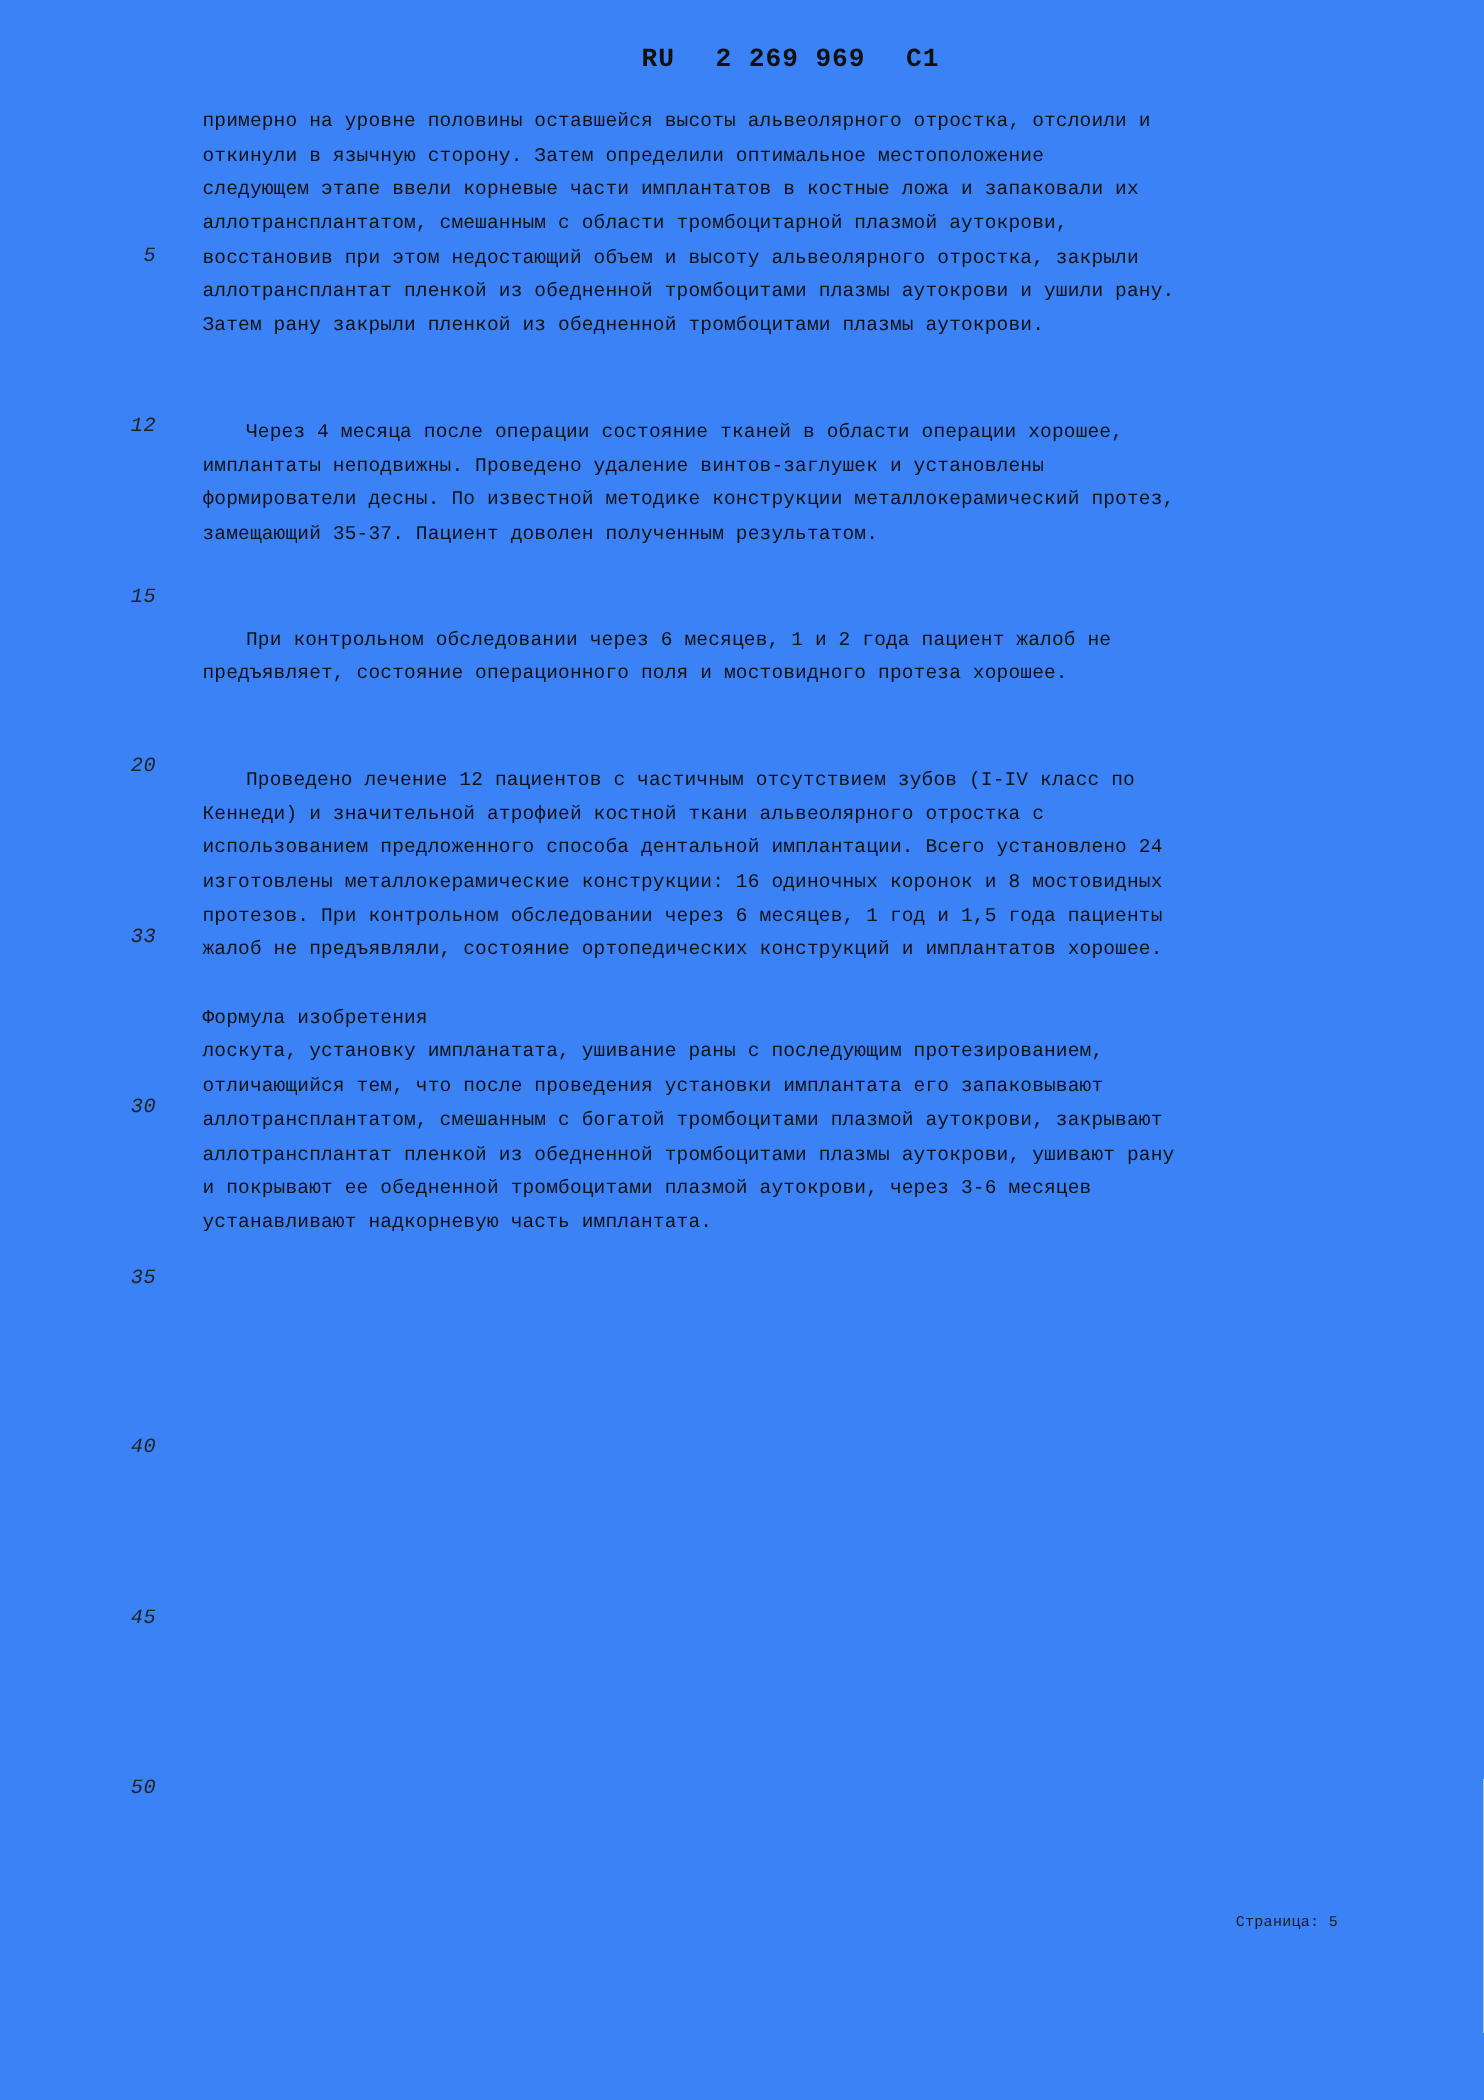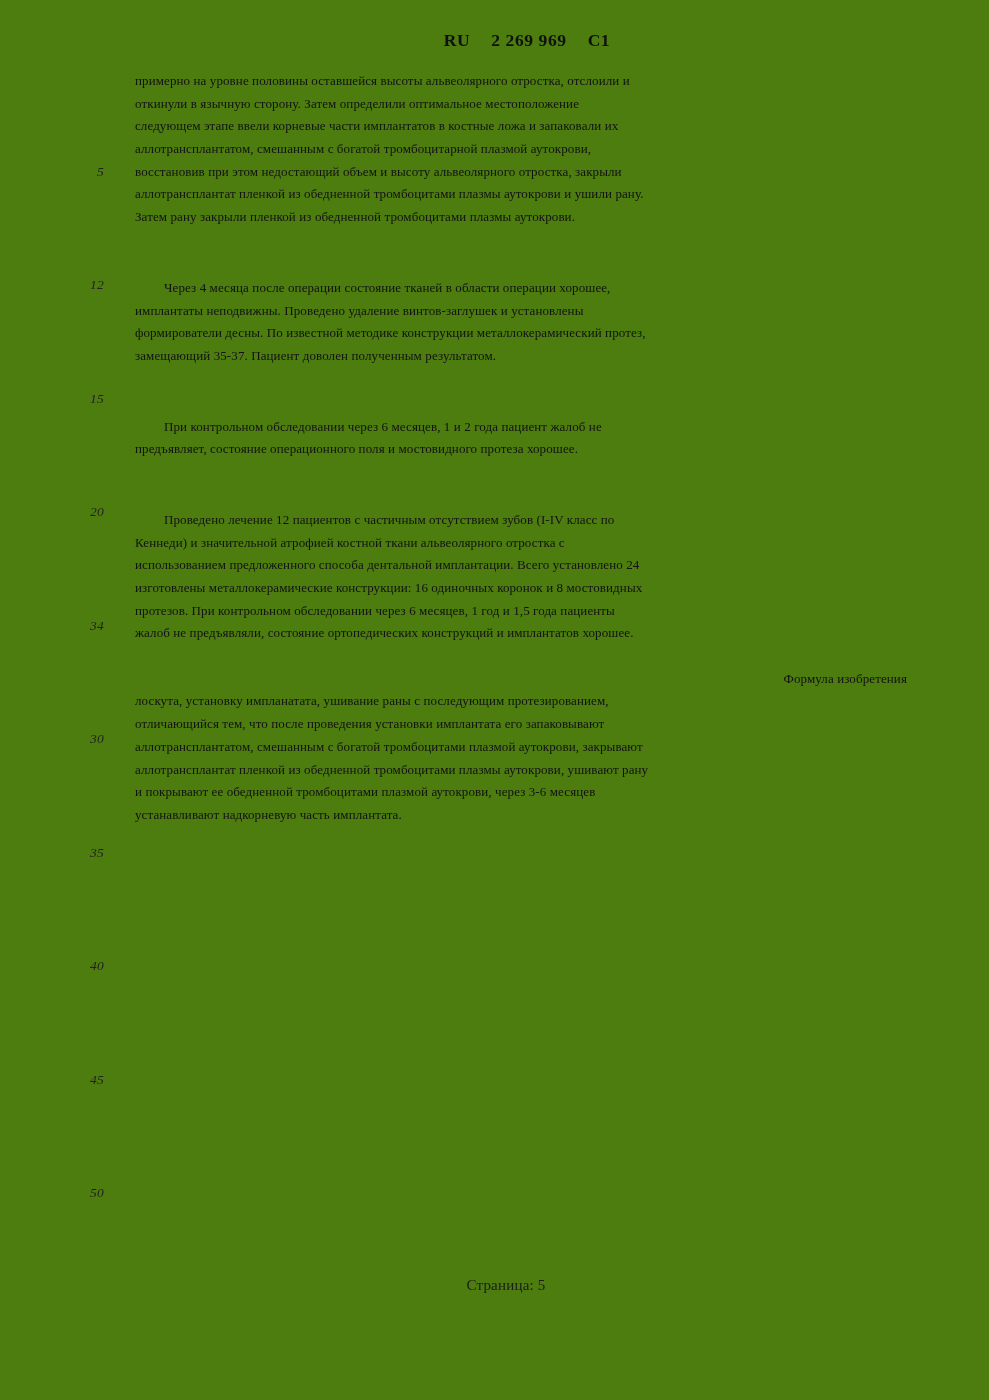--- a/index.html
+++ b/index.html
@@ -4,22 +4,22 @@
 <style>
   html, body {
     margin: 0;
     padding: 0;
     background: #ffffff;
   }
   .page {
     position: relative;
     width: 989px;
     height: 1400px;
-    background: #4d7c0f;
-    font-family: Liberation Serif, serif;
+    background: #3b82f6;
+    font-family: Liberation Mono, monospace;
     color: #141414;
     overflow: hidden;
   }
   .doc-header {
     position: absolute;
     top: 30px;
     left: 120px;
     width: 814px;
     text-align: center;
     font-size: 17.5px;
@@ -55,62 +55,62 @@
     font-size: 13px;
     line-height: 22.7px;
     letter-spacing: 0.1px;
     color: #121212;
   }
   .tline {
     height: 22.7px;
     white-space: nowrap;
   }
   .tline.indent { text-indent: 29px; margin-top: 48px; }
-  .tline.center { text-align: right; text-indent: 0; }
+  .tline.center { text-align: left; text-indent: 0; }
 
   .doc-footer {
     position: absolute;
     left: 120px;
     top: 1277px;
     width: 772px;
-    text-align: center;
-    font-size: 15px;
+    text-align: right;
+    font-size: 10px;
     color: #1c1c1c;
     letter-spacing: 0.2px;
   }
 </style>
 </head>
 <body>
 
 <div class="page">
 
   <div class="doc-header">
     <span class="hdr-part">RU</span>
     <span class="hdr-part hdr-gap-l">2 269 969</span>
     <span class="hdr-part hdr-gap-l">C1</span>
   </div>
 
   <div class="gutter">
     <span class="lnum" style="top:94px">5</span>
     <span class="lnum" style="top:207px">12</span>
     <span class="lnum" style="top:321px">15</span>
     <span class="lnum" style="top:434px">20</span>
-    <span class="lnum" style="top:548px">34</span>
+    <span class="lnum" style="top:548px">33</span>
     <span class="lnum" style="top:661px">30</span>
     <span class="lnum" style="top:775px">35</span>
     <span class="lnum" style="top:888px">40</span>
     <span class="lnum" style="top:1002px">45</span>
     <span class="lnum" style="top:1115px">50</span>
   </div>
 
   <div class="text-block">
     <div class="tline">примерно на уровне половины оставшейся высоты альвеолярного отростка, отслоили и</div>
     <div class="tline">откинули в язычную сторону. Затем определили оптимальное местоположение</div>
     <div class="tline">следующем этапе ввели корневые части имплантатов в костные ложа и запаковали их</div>
-    <div class="tline">аллотрансплантатом, смешанным с богатой тромбоцитарной плазмой аутокрови,</div>
+    <div class="tline">аллотрансплантатом, смешанным с области тромбоцитарной плазмой аутокрови,</div>
     <div class="tline">восстановив при этом недостающий объем и высоту альвеолярного отростка, закрыли</div>
     <div class="tline">аллотрансплантат пленкой из обедненной тромбоцитами плазмы аутокрови и ушили рану.</div>
     <div class="tline">Затем рану закрыли пленкой из обедненной тромбоцитами плазмы аутокрови.</div>
     <div class="tline indent">Через 4 месяца после операции состояние тканей в области операции хорошее,</div>
     <div class="tline">имплантаты неподвижны. Проведено удаление винтов-заглушек и установлены</div>
     <div class="tline">формирователи десны. По известной методике конструкции металлокерамический протез,</div>
     <div class="tline">замещающий 35-37. Пациент доволен полученным результатом.</div>
     <div class="tline indent">При контрольном обследовании через 6 месяцев, 1 и 2 года пациент жалоб не</div>
     <div class="tline">предъявляет, состояние операционного поля и мостовидного протеза хорошее.</div>
     <div class="tline indent">Проведено лечение 12 пациентов с частичным отсутствием зубов (I-IV класс по</div>

